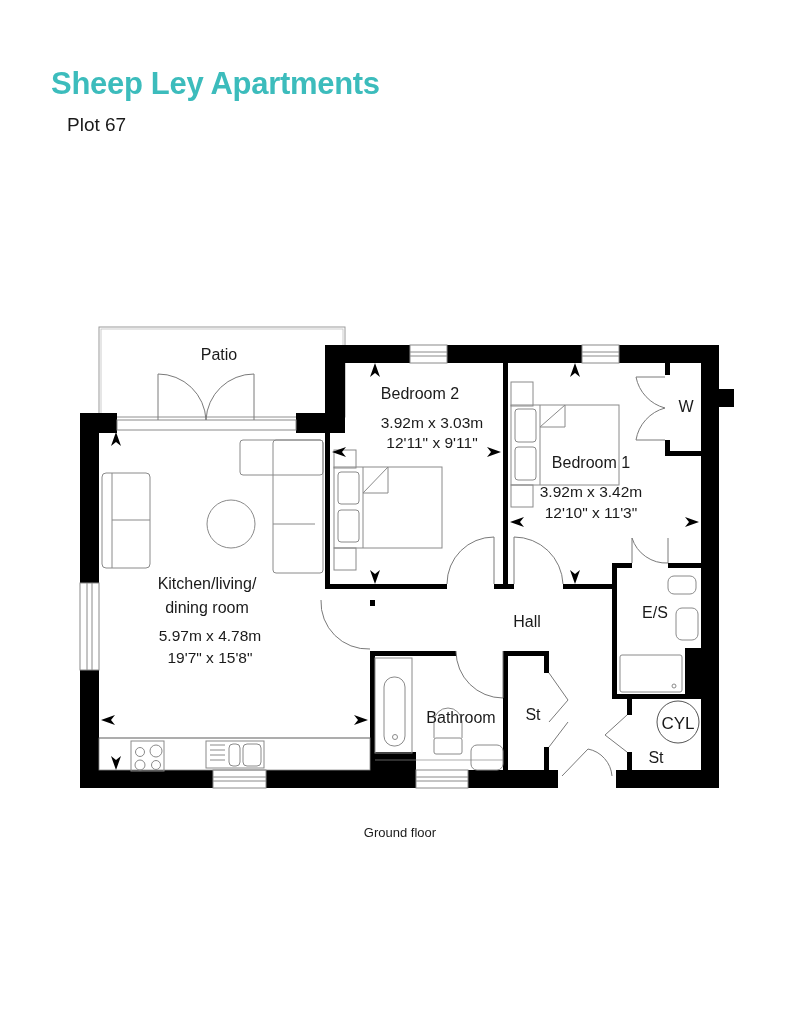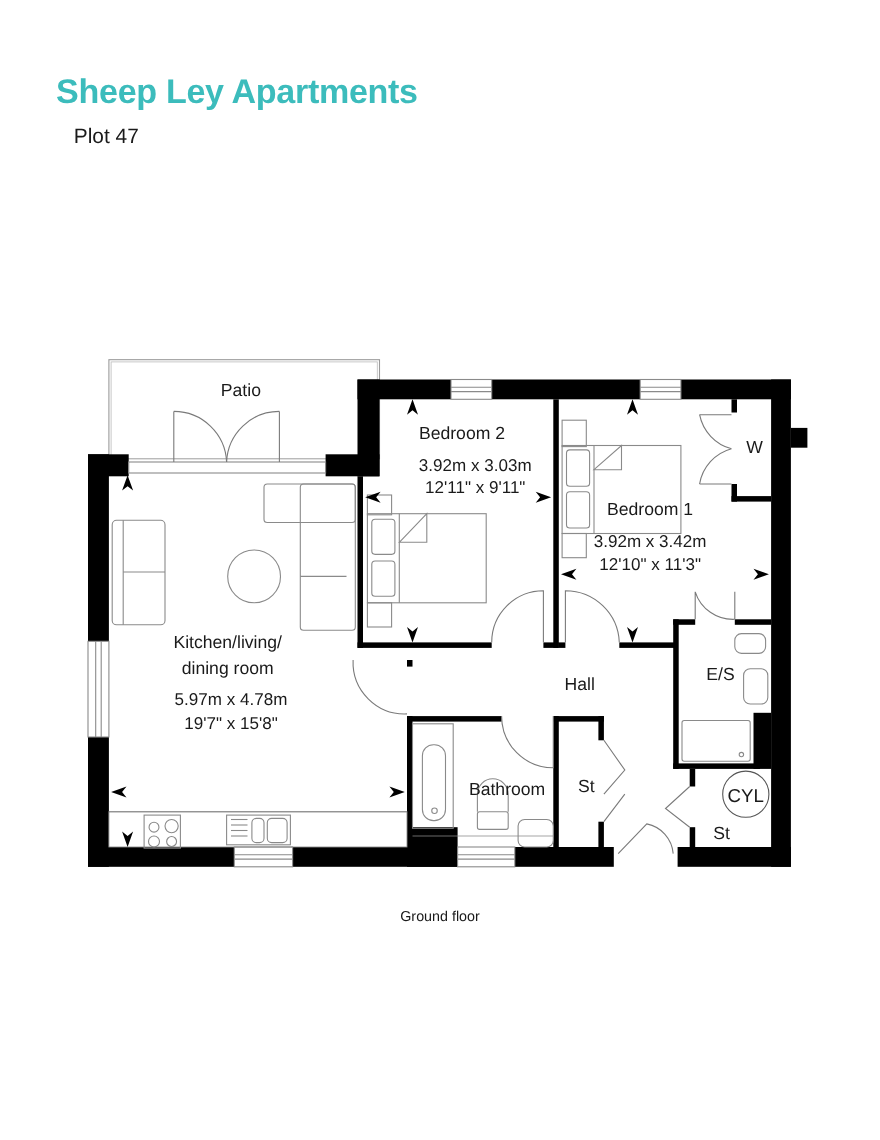--- a/index.html
+++ b/index.html
@@ -14,21 +14,21 @@
   .lbl { font-size: 16px; text-anchor: middle; }
   .dim { font-size: 15.5px; text-anchor: middle; }
   .fx { fill: none; stroke: #8a8a8a; stroke-width: 1; }
   .door { fill: none; stroke: #7a7a7a; stroke-width: 1; }
   .win { fill: #fff; stroke: #8a8a8a; stroke-width: 1; }
 </style>
 </head>
 <body>
 
 <h1 class="title" style="color:#3cbcbc;">Sheep Ley Apartments</h1>
-<p class="subtitle">Plot 47</p>
+<p class="subtitle">Plot 67</p>
 
 <svg class="plan" viewBox="0 0 800 1036" xmlns="http://www.w3.org/2000/svg">
 
   <g>
     <rect x="99" y="327" width="246" height="90" fill="none" stroke="#9a9a9a" stroke-width="1"></rect>
     <rect x="101" y="329" width="242" height="88" fill="none" stroke="#c0c0c0" stroke-width="0.8"></rect>
   </g>
 
   <g fill="#000">
 

